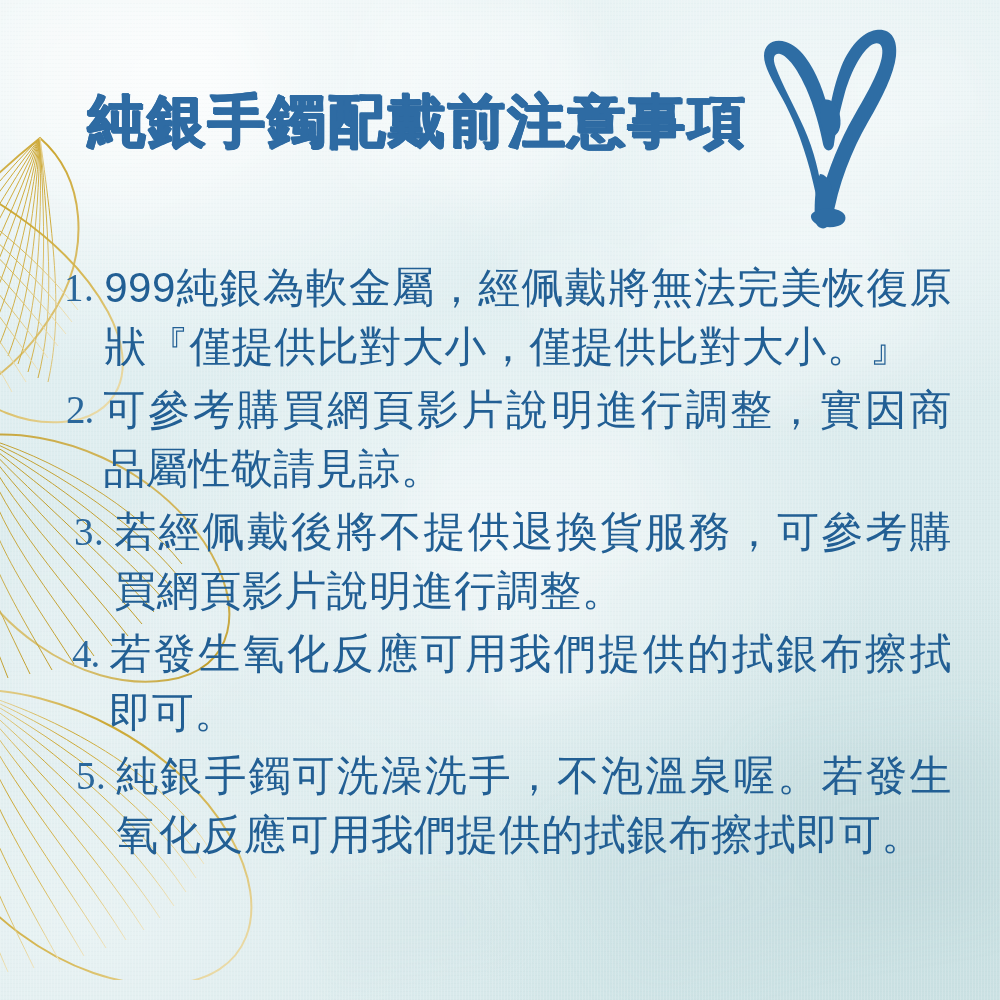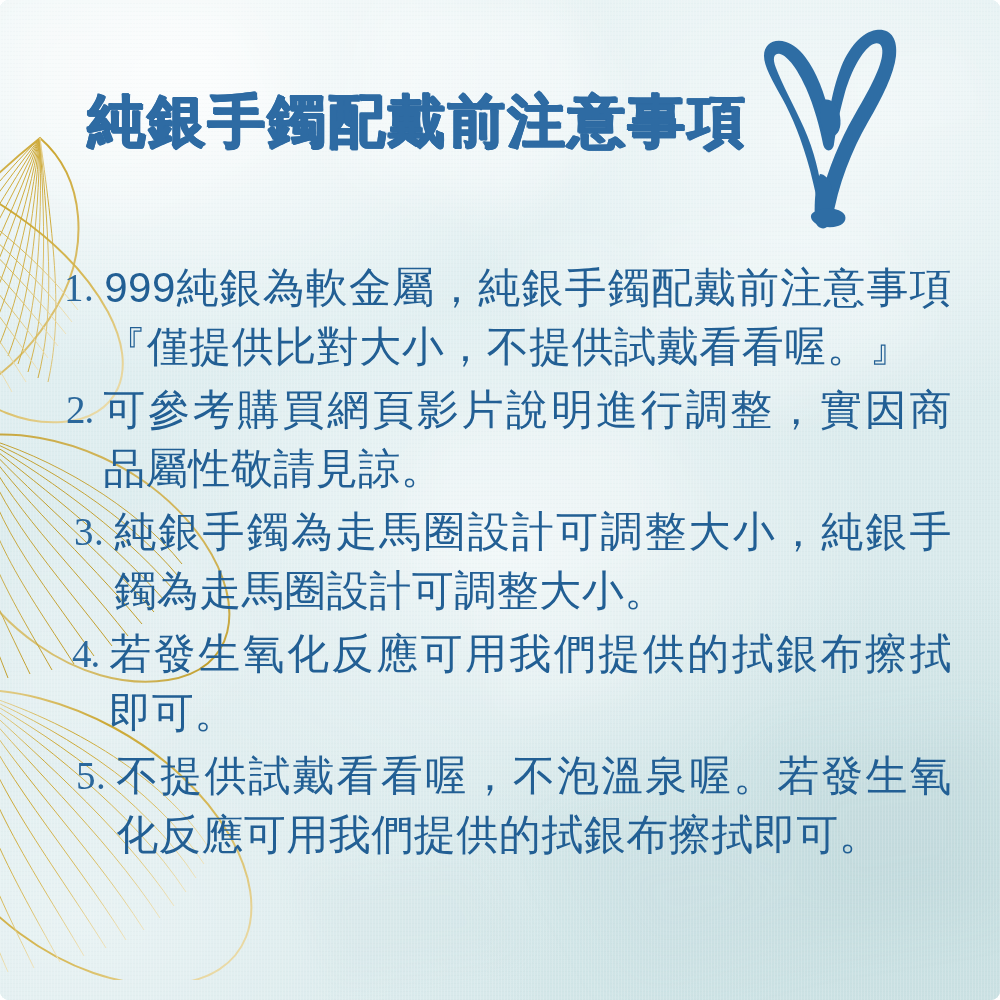--- a/index.html
+++ b/index.html
@@ -8,21 +8,20 @@
     padding: 0;
     background: #ffffff;
   }
   #poster {
     position: relative;
     width: 1000px;
     height: 1000px;
     overflow: hidden;
     font-family: "Liberation Sans", "DejaVu Sans", sans-serif;
     background: #dfeef0;
-    border-radius: 9px;
     -webkit-font-smoothing: antialiased;
   }
 
   
   .bg-base {
     position: absolute;
     inset: 0;
     background:
       radial-gradient(ellipse 70% 50% at 18% 8%,  rgba(255,255,255,0.85) 0%, rgba(255,255,255,0) 60%),
       radial-gradient(ellipse 60% 45% at 82% 14%, rgba(255,255,255,0.60) 0%, rgba(255,255,255,0) 65%),
@@ -322,37 +321,37 @@
                C73,112 68,104 68,92 C68,83 69,77 72,76 Z"></path>
     </g>
   </svg>
 
   <div class="title">純銀手鐲配戴前注意事項</div>
 
   <div class="notes">
 
     <div class="note note-1">
       <span class="note-num">1.</span>
-      <span class="note-body">999純銀為軟金屬，純銀手鐲配戴前注意事項『僅提供比對大小，不提供試戴看看喔。』</span>
+      <span class="note-body">999純銀為軟金屬，經佩戴將無法完美恢復原狀『僅提供比對大小，僅提供比對大小。』</span>
     </div>
 
     <div class="note note-2">
       <span class="note-num">2.</span>
       <span class="note-body">可參考購買網頁影片說明進行調整，實因商品屬性敬請見諒。</span>
     </div>
 
     <div class="note note-3">
       <span class="note-num">3.</span>
-      <span class="note-body">純銀手鐲為走馬圈設計可調整大小，純銀手鐲為走馬圈設計可調整大小。</span>
+      <span class="note-body">若經佩戴後將不提供退換貨服務，可參考購買網頁影片說明進行調整。</span>
     </div>
 
     <div class="note note-4">
       <span class="note-num">4.</span>
       <span class="note-body">若發生氧化反應可用我們提供的拭銀布擦拭即可。</span>
     </div>
 
     <div class="note note-5">
       <span class="note-num">5.</span>
-      <span class="note-body">不提供試戴看看喔，不泡溫泉喔。若發生氧化反應可用我們提供的拭銀布擦拭即可。</span>
+      <span class="note-body">純銀手鐲可洗澡洗手，不泡溫泉喔。若發生氧化反應可用我們提供的拭銀布擦拭即可。</span>
     </div>
 
   </div>
 </div>
 
 </body></html>

